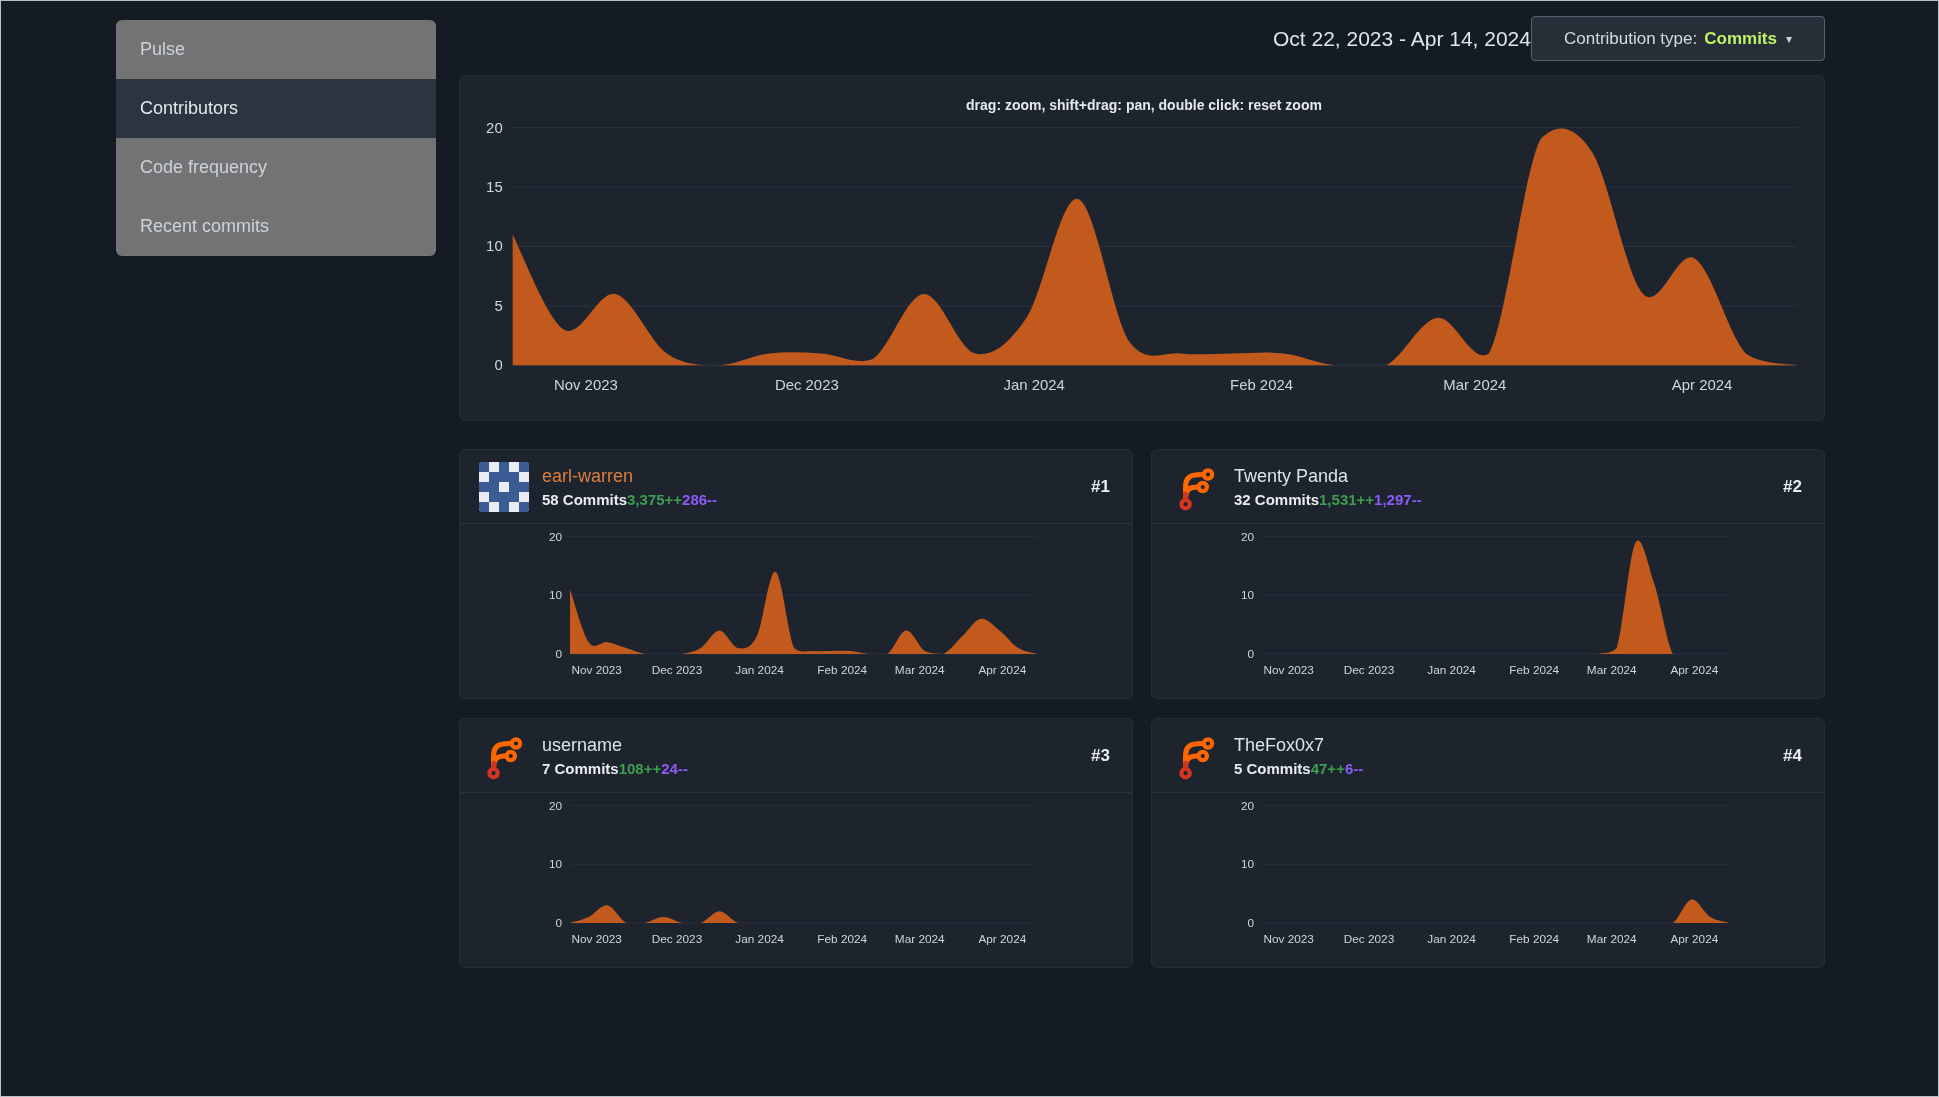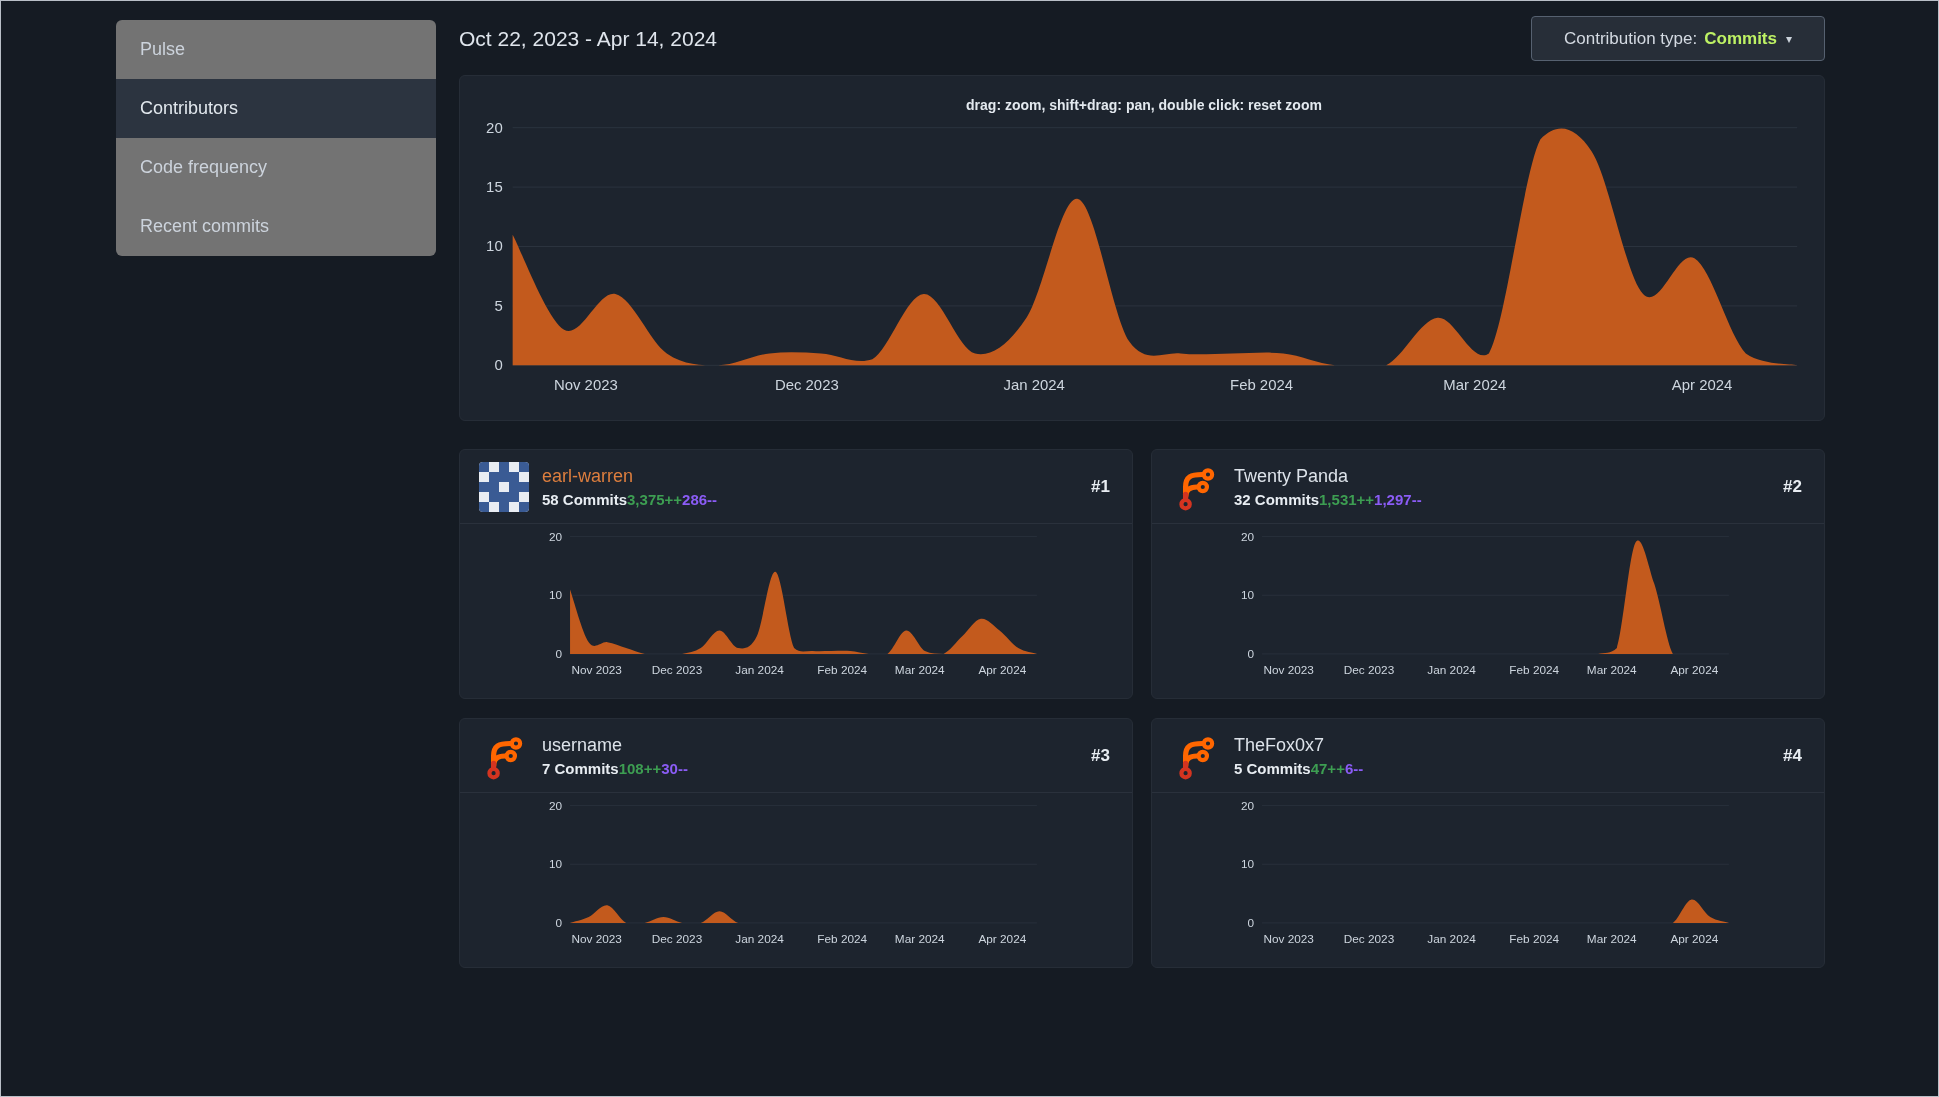--- a/index.html
+++ b/index.html
@@ -10,21 +10,21 @@
     border:1px solid #b9bfc7;
     font-family:"Liberation Sans",sans-serif;
     color:#dde3ea;
   }
   
   .sidebar{position:absolute;left:115px;top:19px;width:320px;background:#737373;border-radius:6px;overflow:hidden}
   .side-item{display:flex;align-items:center;height:59px;padding:0 24px;font-size:18px;color:#ccd3dc;cursor:pointer}
   .side-item.active{background:#2c3440;color:#e2e8ee}
   
   .content{position:absolute;left:458px;top:0;width:1366px}
-  .topbar{display:flex;align-items:center;justify-content:space-between;margin-top:15px;height:45px}
+  .topbar{display:flex;align-items:center;justify-content:flex-end;margin-top:15px;height:45px}
   .date-h{font-size:21px;font-weight:400;color:#dfe5ec}
   .ctype-btn{display:flex;align-items:center;gap:7px;background:#272e38;border:1px solid #566170;border-radius:4px;height:45px;padding:0 32px;font-size:17px;color:#d4dae2;cursor:pointer;font-family:inherit}
   .ctype-btn b{font-weight:700;color:#bef264}
   .caret{font-size:12px;color:#cbd2da;margin-left:2px}
   
   .panel{background:#1d242e;border:1px solid #262d37;border-radius:6px;position:relative}
   .main-panel{margin-top:14px;height:346px}
   .hint{position:absolute;top:21px;left:4px;right:0;text-align:center;font-size:14px;font-weight:700;color:#e3e9ef;z-index:2}
   svg.chart{position:absolute;inset:0;width:100%;height:100%;display:block}
   svg text{font-family:"Liberation Sans",sans-serif}
@@ -192,21 +192,21 @@
                 <path d="M14 31 V36" stroke="#d43420" stroke-width="5"></path>
                 <circle cx="14" cy="40.5" r="4" stroke="#d43420" stroke-width="4"></circle>
               </g>
             </svg>
           </span>
         <div class="who">
           <a class="uname">username</a>
           <div class="stats">
             <span class="commits">7 Commits</span>
             <span class="adds">108++</span>
-            <span class="dels">30--</span>
+            <span class="dels">24--</span>
           </div>
         </div>
         <span class="rank">#3</span>
       </header>
       <svg class="chart" viewBox="0 0 674 315">
           <line x1="50" y1="259" x2="643" y2="259" stroke="#2b333e" stroke-width="1"></line>
           <text x="40" y="264" text-anchor="end" fill="#cdd5de" font-size="15">0</text>
           <line x1="50" y1="184.5" x2="643" y2="184.5" stroke="#2b333e" stroke-width="1"></line>
           <text x="40" y="189.5" text-anchor="end" fill="#cdd5de" font-size="15">10</text>
           <line x1="50" y1="110" x2="643" y2="110" stroke="#2b333e" stroke-width="1"></line>

